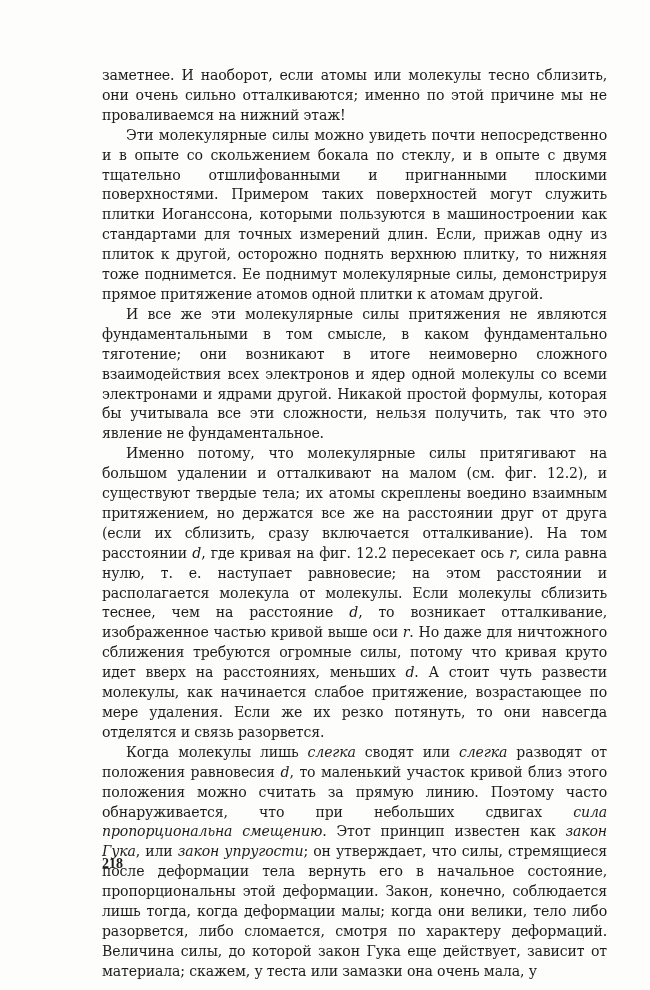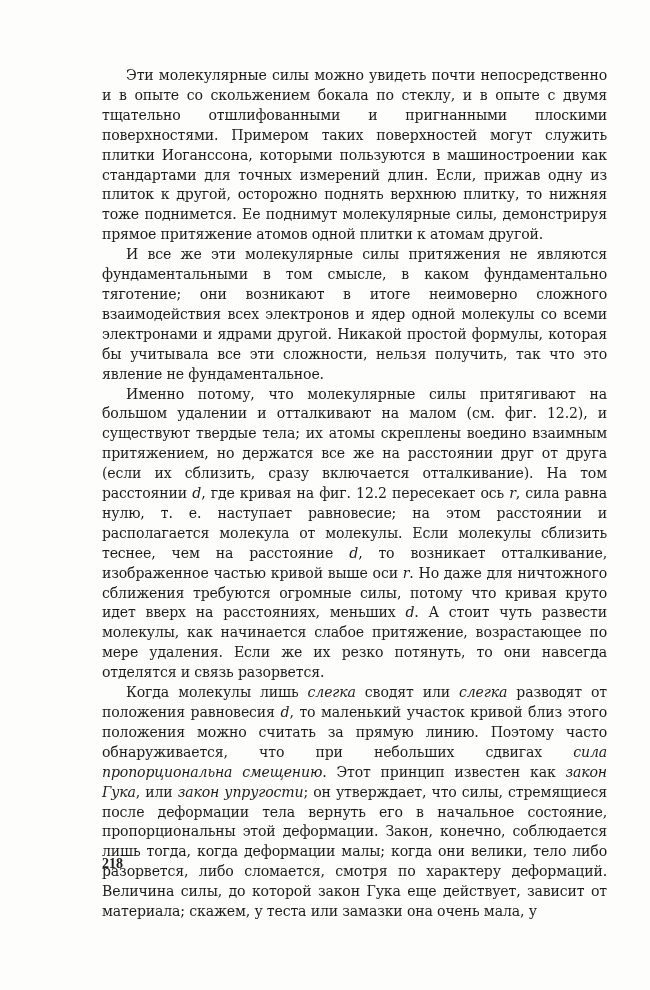--- a/index.html
+++ b/index.html
@@ -11,18 +11,19 @@
   .page p.ind { text-indent:24px; }
   .page p.first { text-indent:0; }
   i { font-style:italic; }
   .pnum { position:absolute; left:102px; top:856px; font-family:Liberation Serif, serif;
     font-weight:bold; font-size:14px; color:#1c1c1c; }
 </style>
 </head>
 <body>
 
 <div class="page" id="page">
+    <p class="first"><span>заметнее. И наоборот, если атомы или молекулы тесно сблизить, они очень сильно отталкиваются; именно по этой причине мы не проваливаемся на нижний этаж!</span></p>
     <p class="ind"><span>Эти молекулярные силы можно увидеть почти непосредственно и в опыте со скольжением бокала по стеклу, и в опыте с двумя тщательно отшлифованными и пригнанными плоскими поверхностями. Примером таких поверхностей могут служить плитки Иогансcона, которыми пользуются в машиностроении как стандартами для точных измерений длин. Если, прижав одну из плиток к другой, осторожно поднять верхнюю плитку, то нижняя тоже поднимется. Ее поднимут молекулярные силы, демонстрируя прямое притяжение атомов одной плитки к атомам другой.</span></p>
     <p class="ind"><span>И все же эти молекулярные силы притяжения не являются фундаментальными в том смысле, в каком фундаментально тяготение; они возникают в итоге неимоверно сложного взаимодействия всех электронов и ядер одной молекулы со всеми электронами и ядрами другой. Никакой простой формулы, которая бы учитывала все эти сложности, нельзя получить, так что это явление не фундаментальное.</span></p>
     <p class="ind"><span>Именно потому, что молекулярные силы притягивают на большом удалении и отталкивают на малом (см. фиг. 12.2), и существуют твердые тела; их атомы скреплены воедино взаимным притяжением, но держатся все же на расстоянии друг от друга (если их сблизить, сразу включается отталкивание). На том расстоянии </span><i>d</i><span>, где кривая на фиг. 12.2 пересекает ось </span><i>r</i><span>, сила равна нулю, т. е. наступает равновесие; на этом расстоянии и располагается молекула от молекулы. Если молекулы сблизить теснее, чем на расстояние </span><i>d</i><span>, то возникает отталкивание, изображенное частью кривой выше оси </span><i>r</i><span>. Но даже для ничтожного сближения требуются огромные силы, потому что кривая круто идет вверх на расстояниях, меньших </span><i>d</i><span>. А стоит чуть развести молекулы, как начинается слабое притяжение, возрастающее по мере удаления. Если же их резко потянуть, то они навсегда отделятся и связь разорвется.</span></p>
     <p class="ind"><span>Когда молекулы лишь </span><i>слегка</i><span> сводят или </span><i>слегка</i><span> разводят от положения равновесия </span><i>d</i><span>, то маленький участок кривой близ этого положения можно считать за прямую линию. Поэтому часто обнаруживается, что при небольших сдвигах </span><i>сила пропорциональна смещению</i><span>. Этот принцип известен как </span><i>закон Гука</i><span>, или </span><i>закон упругости</i><span>; он утверждает, что силы, стремящиеся после деформации тела вернуть его в начальное состояние, пропорциональны этой деформации. Закон, конечно, соблюдается лишь тогда, когда деформации малы; когда они велики, тело либо разорвется, либо сломается, смотря по характеру деформаций. Величина силы, до которой закон Гука еще действует, зависит от материала; скажем, у теста или замазки она очень мала, у</span></p>
   </div>
 <div class="pnum">218</div>
 
 </body></html>

